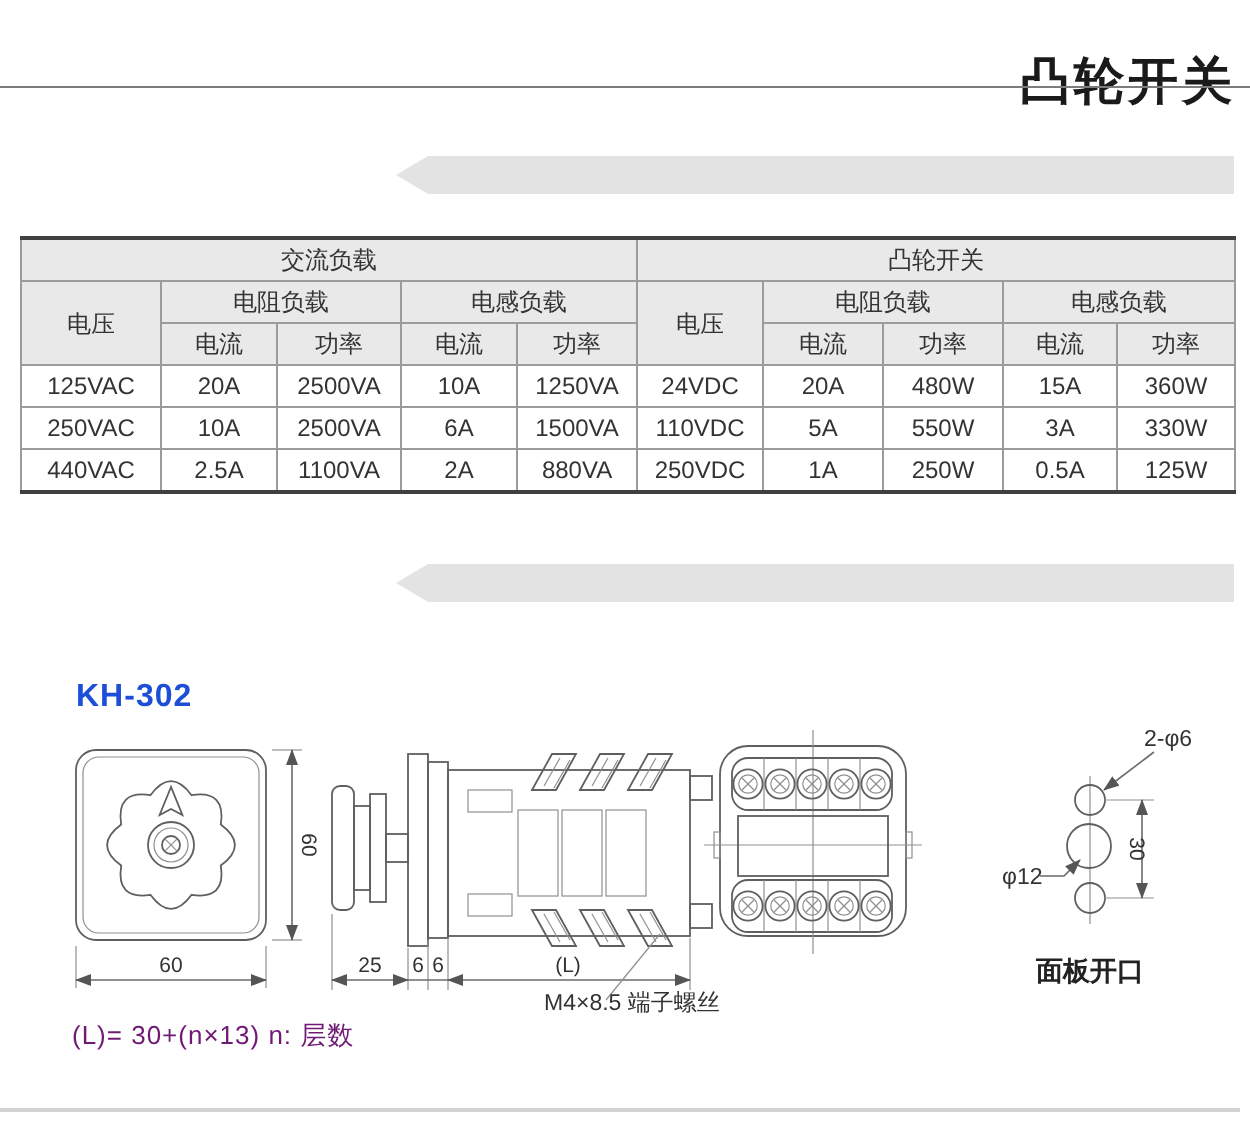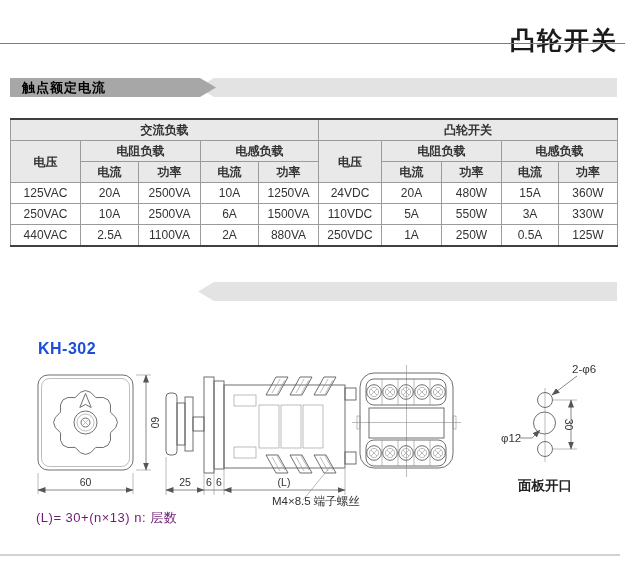--- a/index.html
+++ b/index.html
@@ -24,41 +24,38 @@
     clip-path:polygon(0 0,calc(100% - 16px) 0,100% 50%,calc(100% - 16px) 100%,0 100%);
     display:flex;align-items:center;padding-left:12px;box-sizing:border-box;
     font-size:13px;font-weight:bold;color:#000;letter-spacing:1px;
   }
   table.ratings{
     position:absolute;top:118px;left:10px;width:607px;border-collapse:collapse;
     table-layout:fixed;font-size:12px;color:#333;text-align:center;
     border-top:2px solid #404040;border-bottom:2px solid #404040;
   }
   table.ratings td{border:1px solid #9b9b9b;height:20px;padding:0;line-height:1;}
-  table.ratings td.hd{background:#e9e9e9;font-weight:bold;}
+  table.ratings td.hd{background:#e9e9e9;}
   .model-label{position:absolute;left:38px;top:340px;font-size:16px;font-weight:bold;color:#1d4ed8;letter-spacing:0.5px;}
   .formula{position:absolute;left:36px;top:509px;font-size:13px;color:#701a75;letter-spacing:0.5px;}
   svg.drawings{position:absolute;left:0;top:355px;}
   .ln{stroke:#5f5f5f;stroke-width:0.9;fill:none;}
   .thin{stroke:#8f8f8f;stroke-width:0.6;fill:none;}
   .dim{stroke:#6a6a6a;stroke-width:0.8;fill:none;}
   text.dtxt{fill:#333;font-size:10.5px;font-family:"Liberation Sans","DejaVu Sans",sans-serif;}
   text.btxt{fill:#222;font-size:13.5px;font-weight:600;font-family:"Liberation Sans","DejaVu Sans",sans-serif;}
 </style>
 </head>
 <body>
 
 <div class="page-title">凸轮开关</div>
 <div class="title-rule"></div>
 
 <div class="banner" style="top:78px;">
   <div class="light"></div>
-  <div class="dark">
-    <span>触点额定电流</span>
-  </div>
 </div>
 
 <table class="ratings">
   <colgroup>
     <col style="width:70px">
       <col style="width:58px">
       <col style="width:62px">
       <col style="width:58px">
       <col style="width:60px">
     <col style="width:63px">

